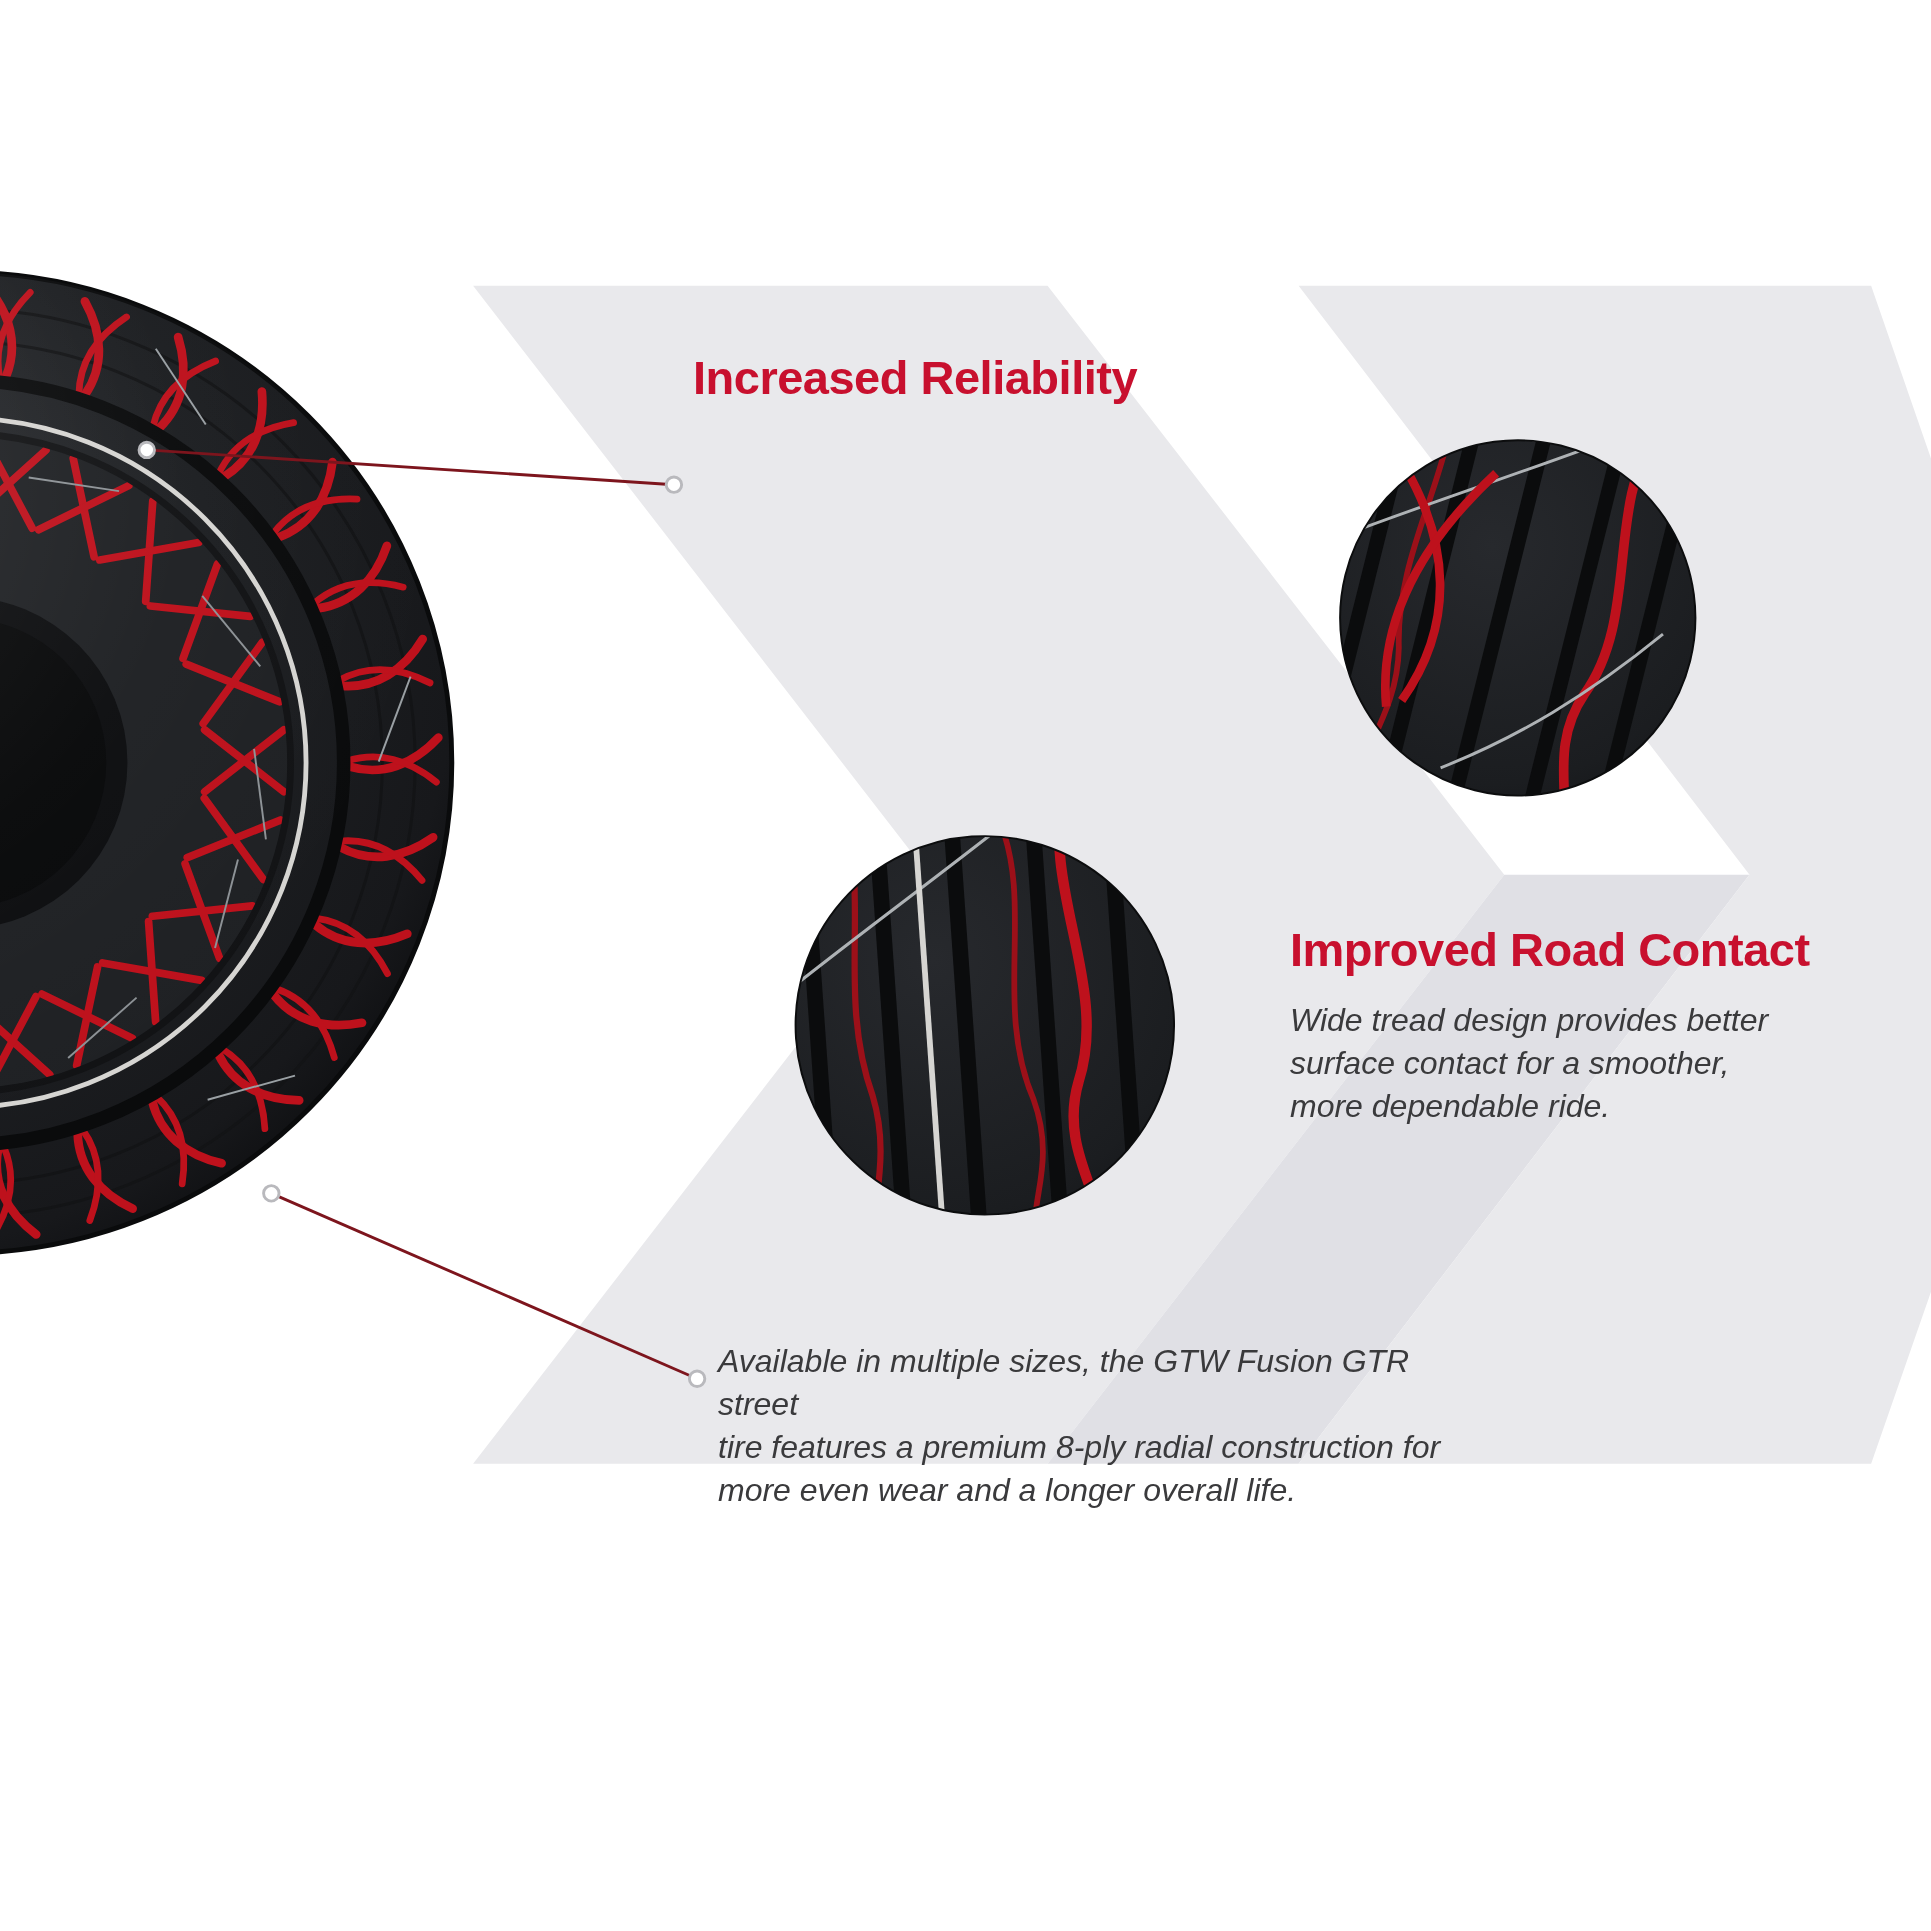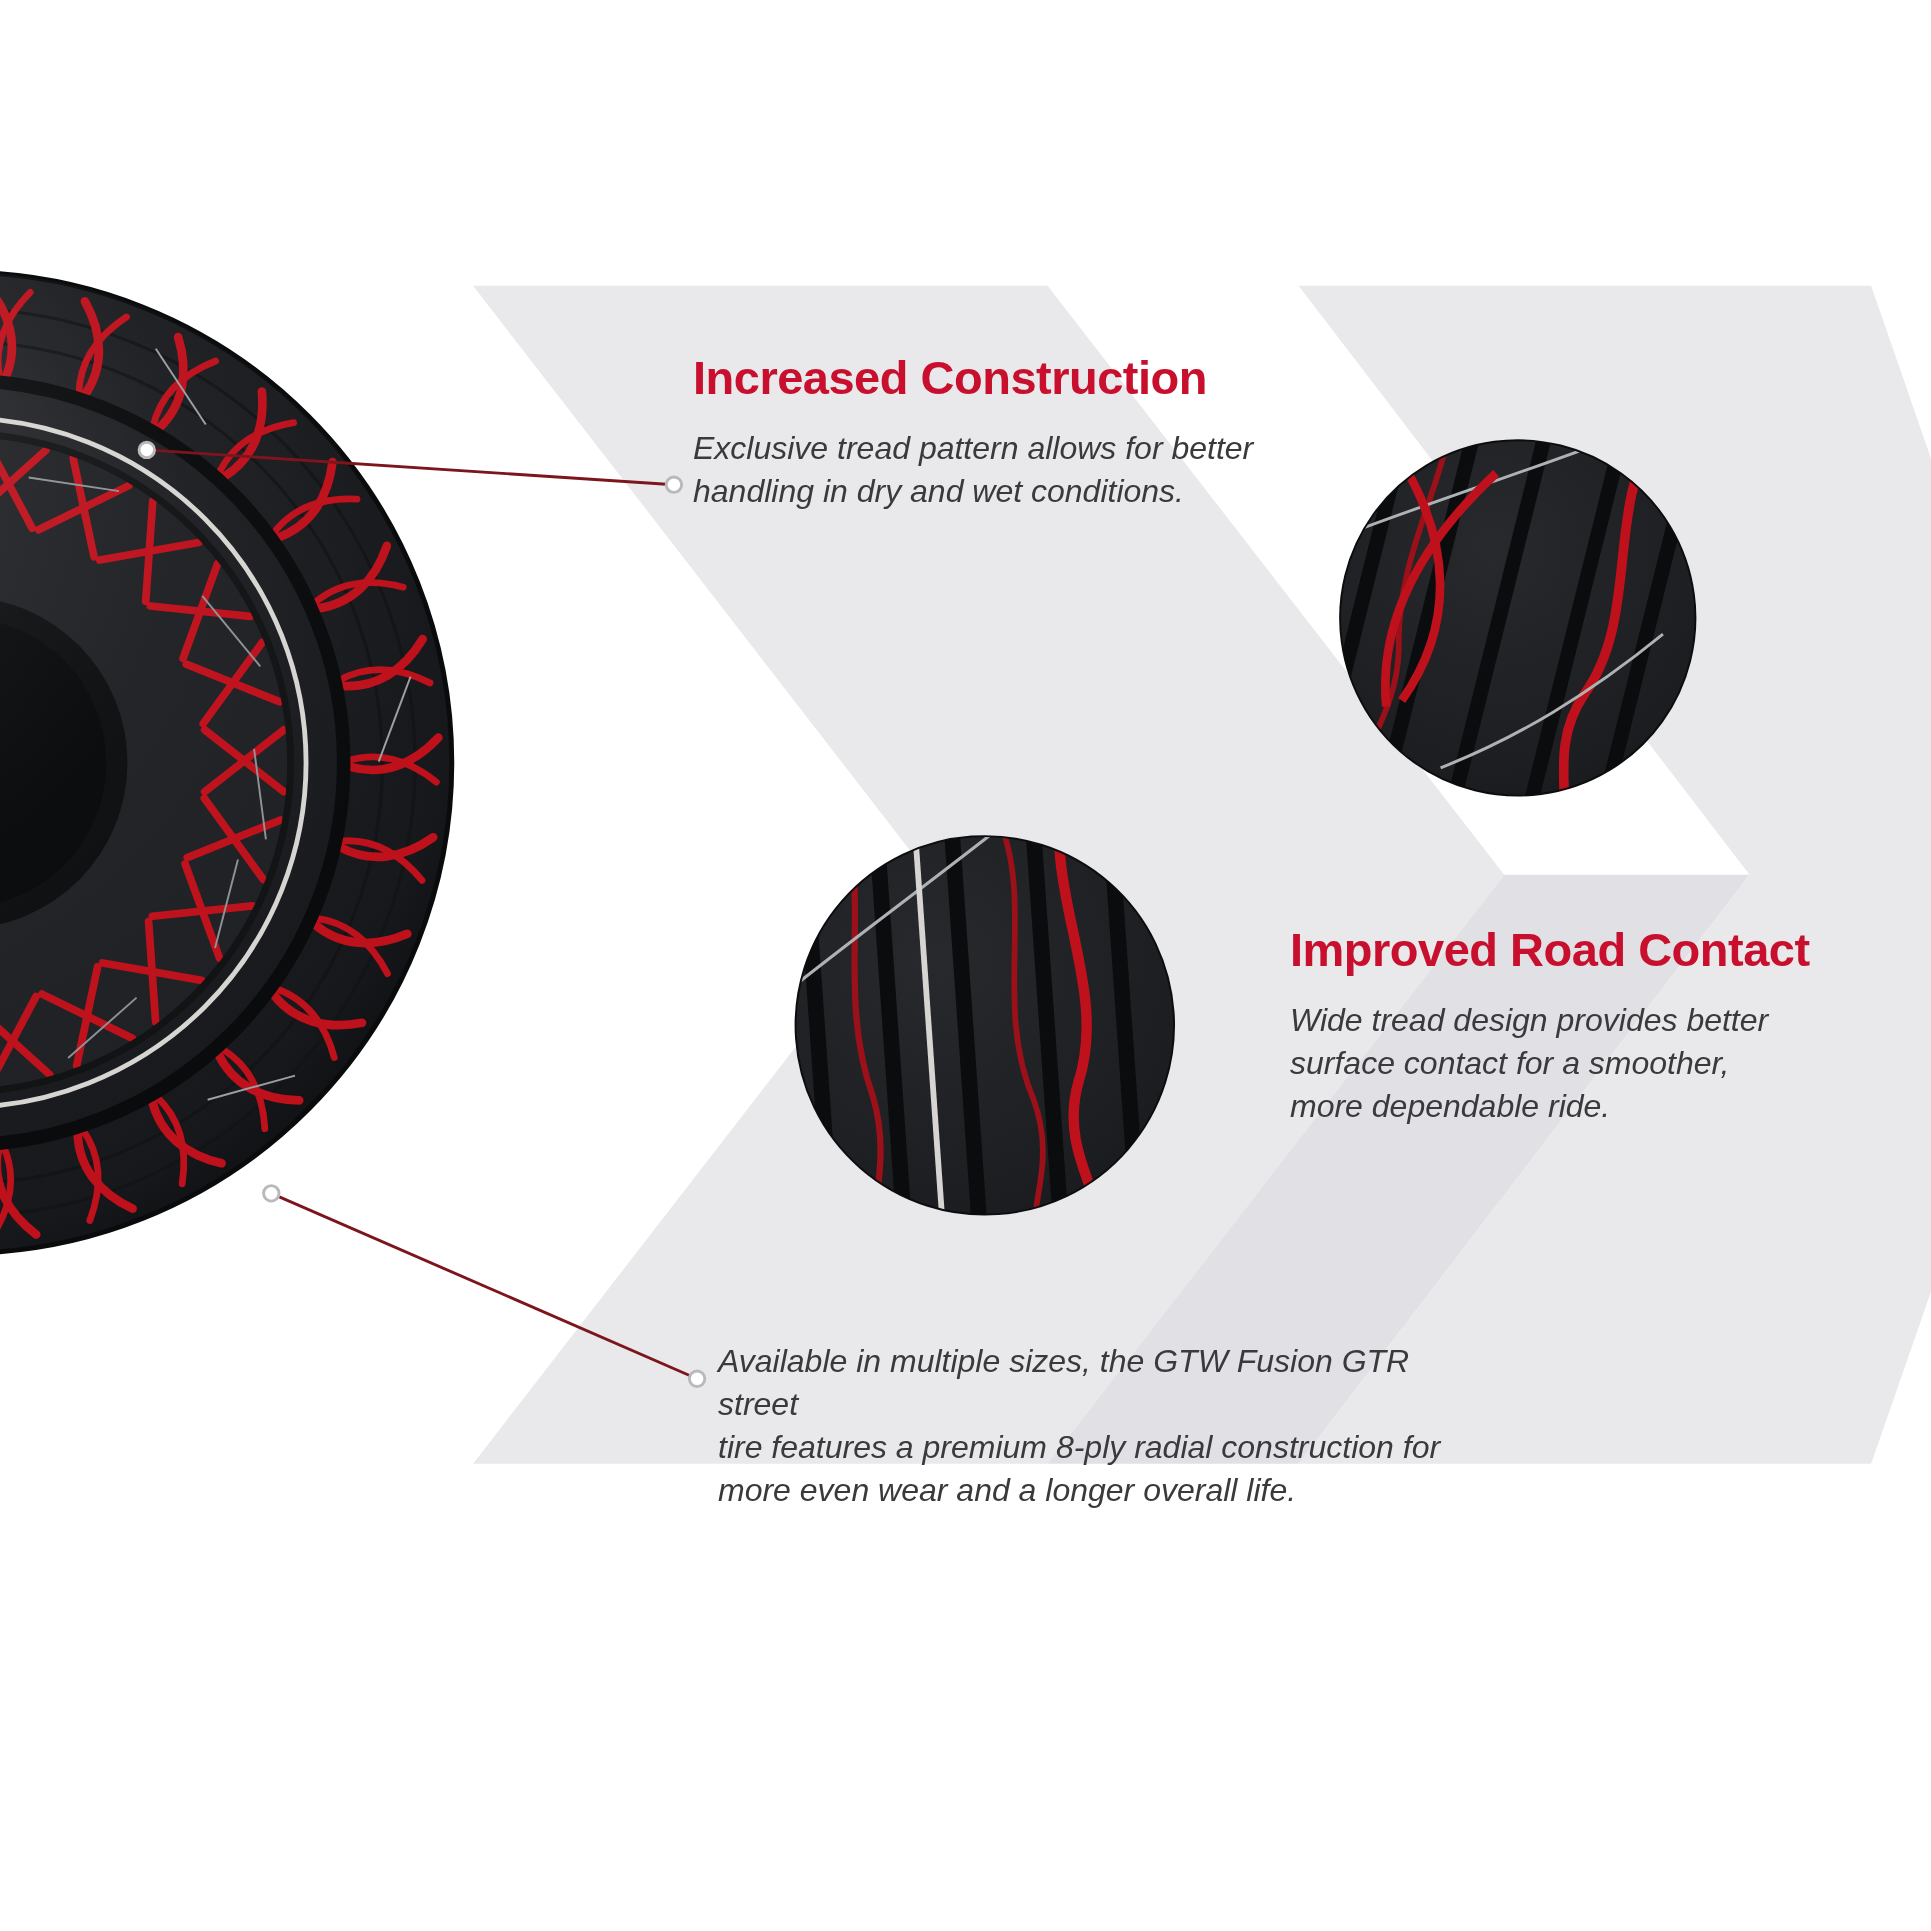--- a/index.html
+++ b/index.html
@@ -158,23 +158,21 @@
       <circle cx="698" cy="502" r="8" fill="#ffffff" stroke="#b9b9bd" stroke-width="3"></circle>
     </g>
     <g>
       <line x1="281" y1="1236" x2="722" y2="1428" stroke="#7d151d" stroke-width="3"></line>
       <circle cx="281" cy="1236" r="8" fill="#ffffff" stroke="#b9b9bd" stroke-width="3"></circle>
       <circle cx="722" cy="1428" r="8" fill="#ffffff" stroke="#b9b9bd" stroke-width="3"></circle>
     </g>
   </svg>
 
   <div class="callout" id="co-reliability">
-    <h2>Increased Construction</h2>
-    <p>Exclusive tread pattern allows for better
-handling in dry and wet conditions.</p>
+    <h2>Increased Reliability</h2>
   </div>
 
   <div class="callout" id="co-road">
     <h2>Improved Road Contact</h2>
     <p>Wide tread design provides better
 surface contact for a smoother,
 more dependable ride.</p>
   </div>
 
   <div class="callout" id="co-radial">

